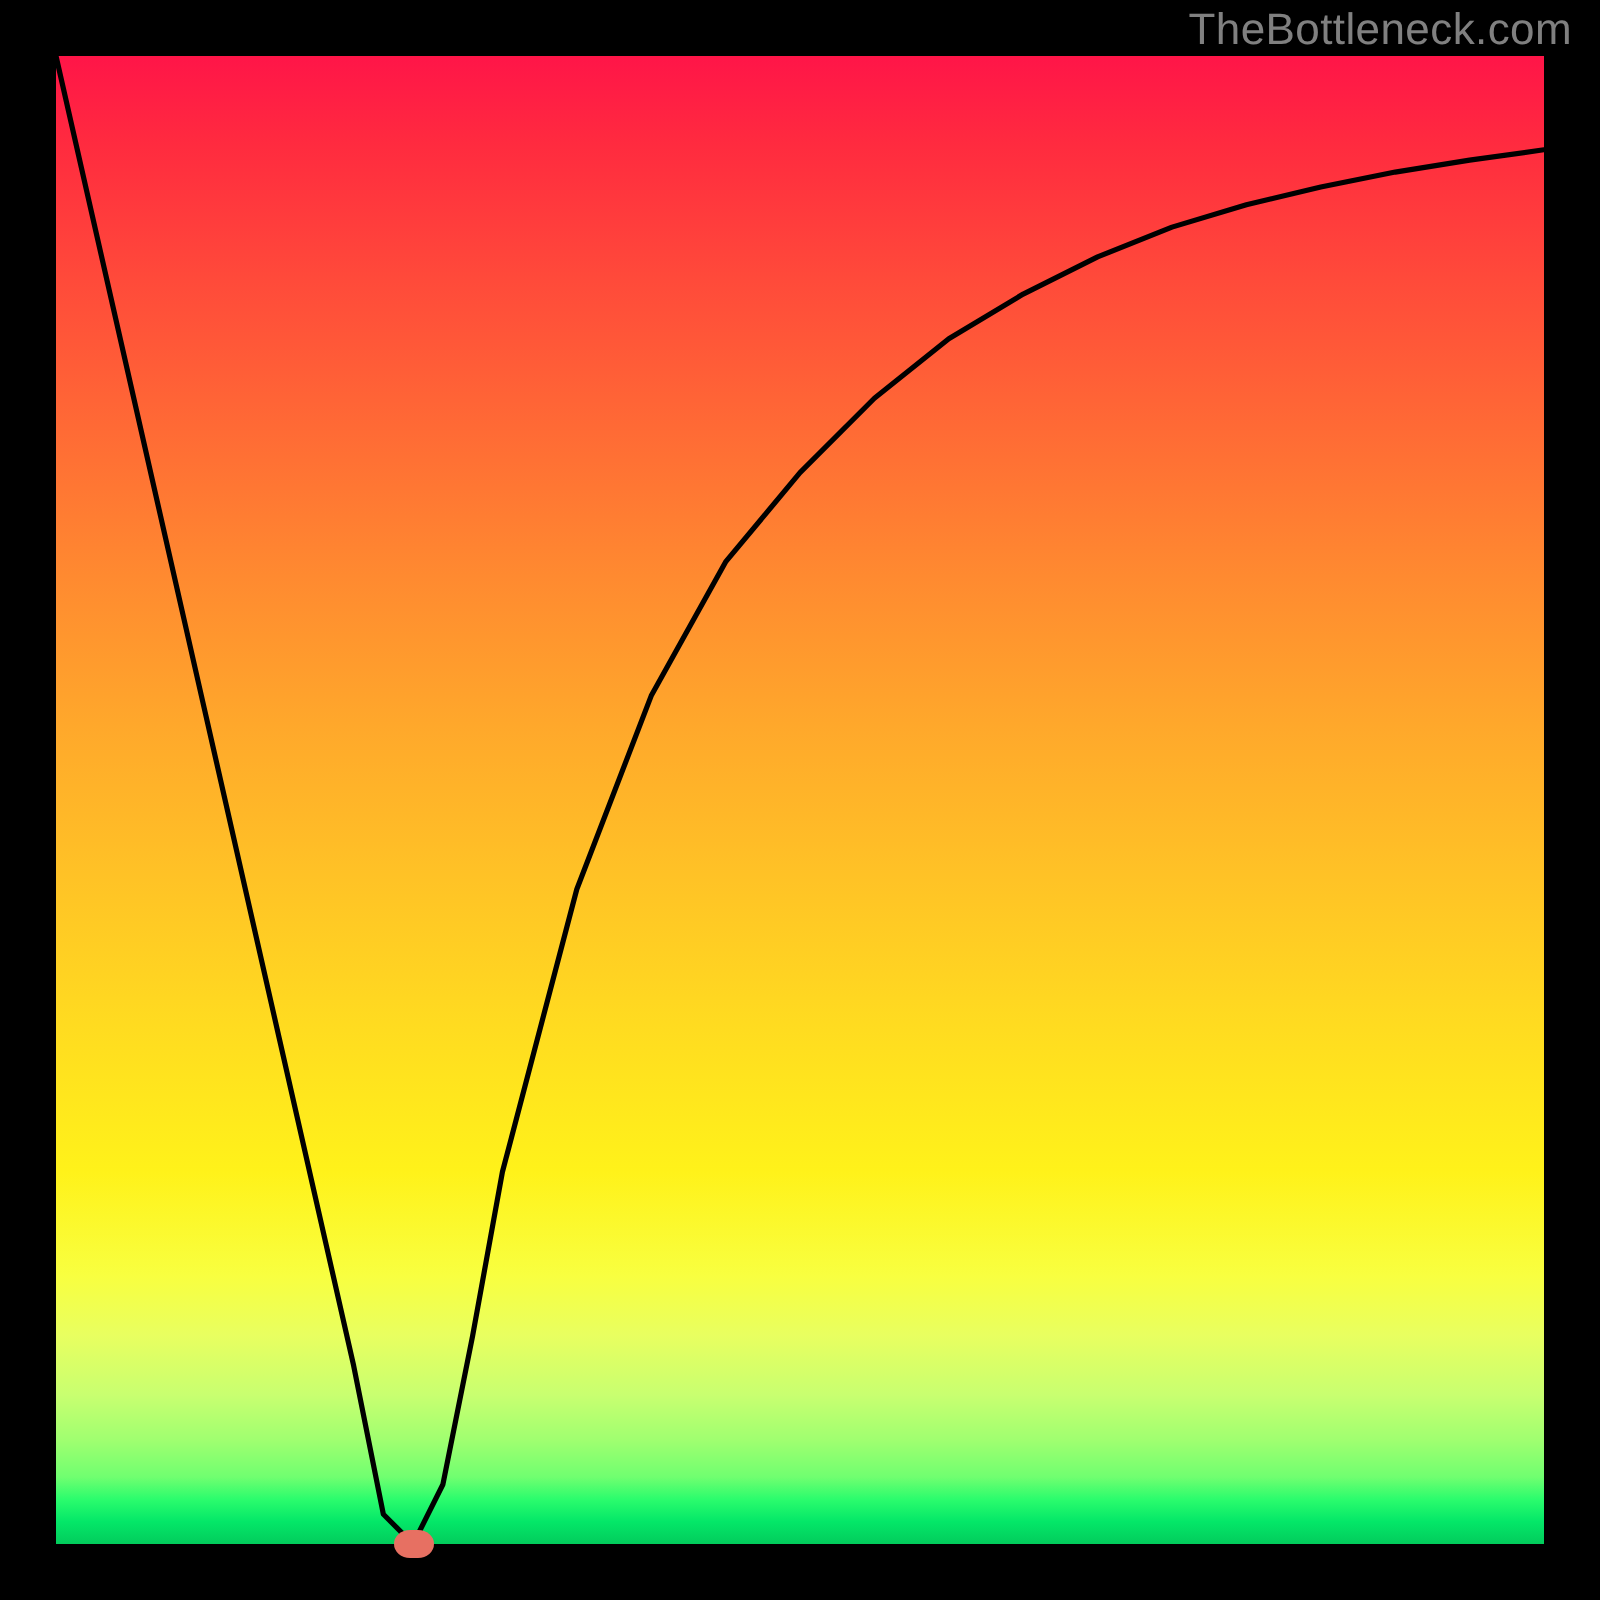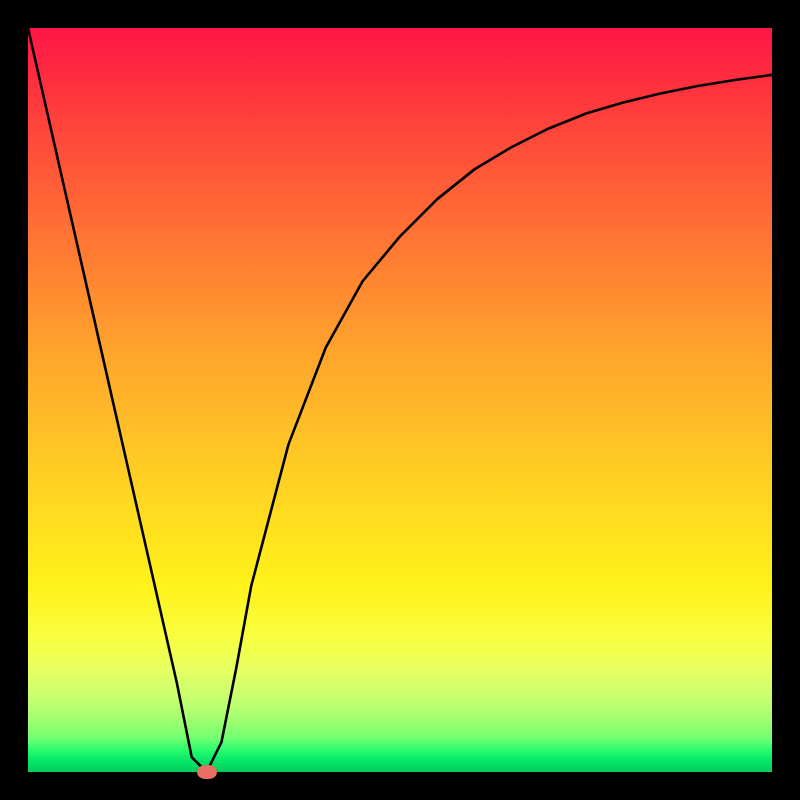--- a/index.html
+++ b/index.html
@@ -68,20 +68,21 @@
     border-radius: 8px / 7px;
     background: #e77062;
     transform: translate(-50%, -50%);
     z-index: 3;
   }
 </style>
 </head>
 <body>
 
 <div class="frame">
+  <div class="watermark">TheBottleneck.com</div>
 
   <div class="plot-area">
     <svg class="curve" viewBox="0 0 744 744" preserveAspectRatio="none">
       <path fill="none" stroke="#000" stroke-width="2.6" stroke-linejoin="round" stroke-linecap="round" d="M0.00 0.00 L37.20 163.68 L74.40 327.36 L111.60 491.04 L148.80 654.72 L163.68 729.12 L178.56 744.00 L193.44 714.24 L208.32 639.84 L223.20 558.00 L260.40 416.64 L297.60 319.92 L334.80 252.96 L372.00 208.32 L409.20 171.12 L446.40 141.36 L483.60 119.04 L520.80 100.44 L558.00 85.56 L595.20 74.40 L632.40 65.47 L669.60 58.03 L706.80 52.08 L744.00 46.87"></path>
     </svg>
     <div class="marker" style="left: 178.56px; top: 744px;"></div>
   </div>
 </div>
 
 </body></html>

